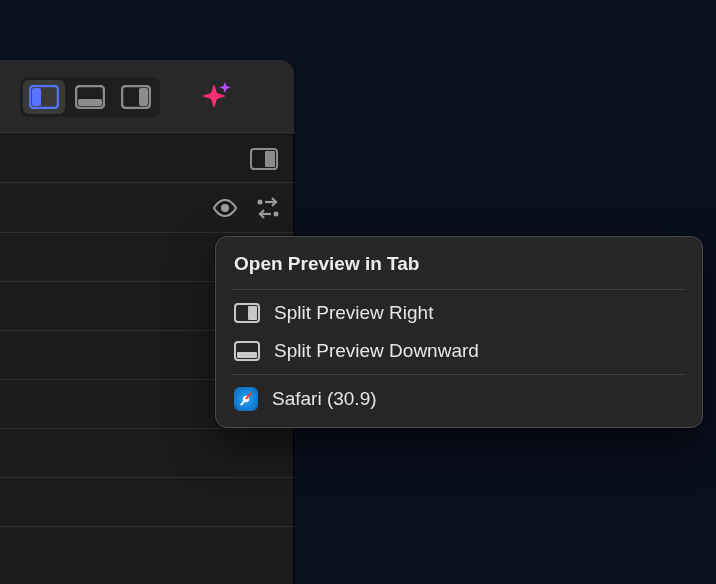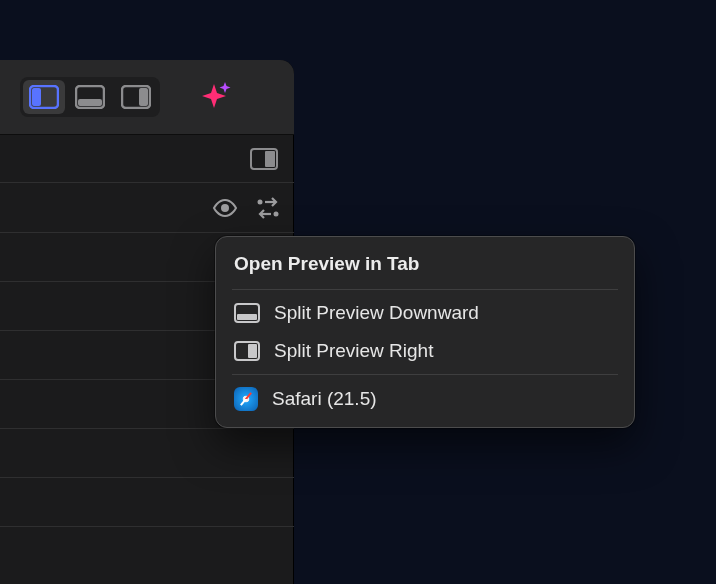--- a/index.html
+++ b/index.html
@@ -100,21 +100,21 @@
     .r3 { top: 331px; }
     .r4 { top: 380px; }
     .r5 { top: 429px; }
     .r5 { border-bottom: 1px solid #2f2f30; }
     .r6 { top: 475px; height: 52px; border-bottom: 1px solid #2f2f30; }
 
     .popover {
       position: absolute;
       left: 215px;
       top: 236px;
-      width: 420px;
+      width: 488px;
       background: #262627;
       border: 1px solid #4c4c4d;
       border-radius: 12px;
       box-shadow: 0 18px 40px rgba(0,0,0,0.55), 0 0 0 1px rgba(0,0,0,0.3);
       padding: 8px 0;
     }
     .popover-item {
       display: flex;
       align-items: center;
       padding: 8px 18px;
@@ -237,38 +237,38 @@
 <div class="popover">
   <div class="popover-item header">
     <span>Open Preview in Tab</span>
   </div>
   <div class="popover-sep"></div>
 
   <div class="popover-item">
     <span class="mi-icon">
       <svg width="26" height="20" viewBox="0 0 26 20">
         <rect x="1" y="1" width="24" height="18" rx="3" fill="none" stroke="#c8c8ca" stroke-width="2"></rect>
-        <rect x="3" y="11" width="20" height="6" rx="1" fill="#c8c8ca"></rect>
+        <rect x="14" y="3" width="9" height="14" rx="1" fill="#c8c8ca"></rect>
       </svg>
     </span>
-    <span>Split Preview Downward</span>
+    <span>Split Preview Right</span>
   </div>
 
   <div class="popover-item">
     <span class="mi-icon">
       <svg width="26" height="20" viewBox="0 0 26 20">
         <rect x="1" y="1" width="24" height="18" rx="3" fill="none" stroke="#c8c8ca" stroke-width="2"></rect>
-        <rect x="14" y="3" width="9" height="14" rx="1" fill="#c8c8ca"></rect>
+        <rect x="3" y="11" width="20" height="6" rx="1" fill="#c8c8ca"></rect>
       </svg>
     </span>
-    <span>Split Preview Right</span>
+    <span>Split Preview Downward</span>
   </div>
 
   <div class="popover-sep"></div>
 
   <div class="popover-item">
     <span class="app-icon safari-icon">
       <span class="safari-needle"></span>
     </span>
-    <span>Safari (21.5)</span>
+    <span>Safari (30.9)</span>
   </div>
 
 </div>
 
 </body></html>

